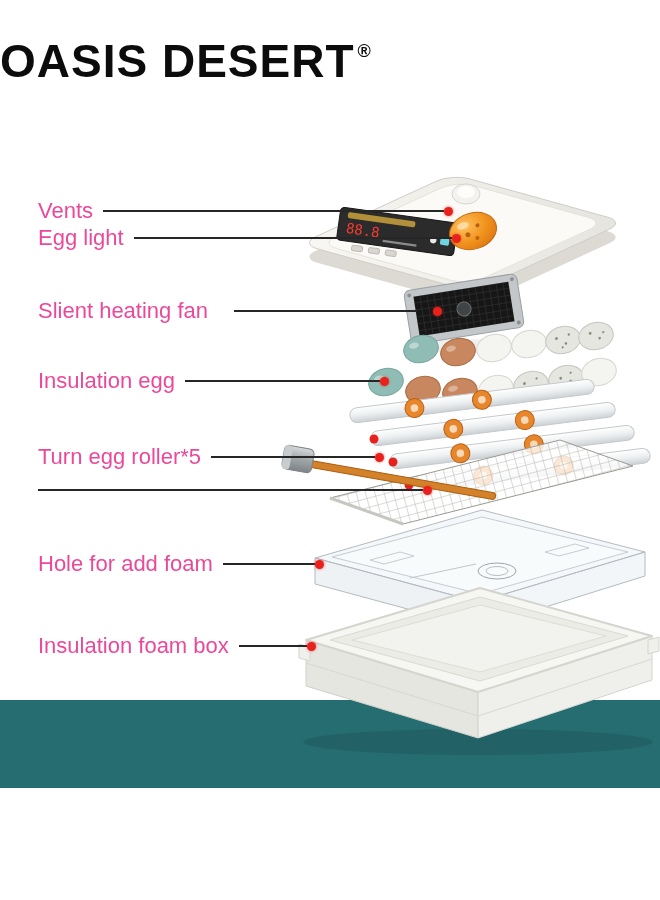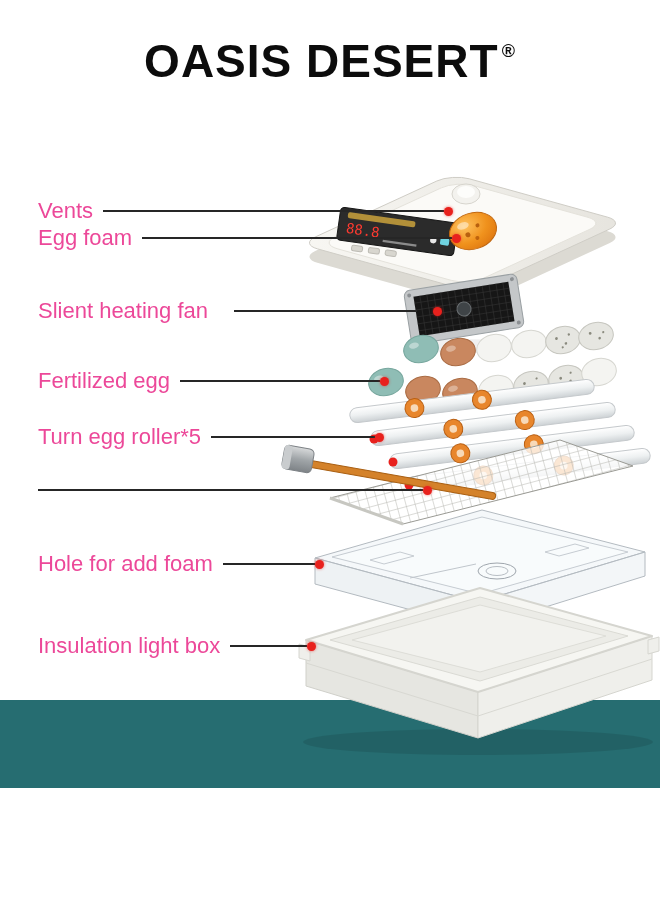--- a/index.html
+++ b/index.html
@@ -1,19 +1,19 @@
 <!DOCTYPE html>
 <html style="--leader-dot: #e8211d; --egg-light-orange: #ef8f1c; --teal-egg: #8fbdb5; --brown-egg: #c9875f; --roller-wheel: #e8862c; --drive-rod: #d4822a; --footer-band: #266d71;"><head>
 <meta charset="utf-8">
 <style>
   html,body{margin:0;padding:0;background:#ffffff;}
   .page{position:relative;width:660px;height:900px;background:#ffffff;overflow:hidden;
         font-family:"Liberation Sans",sans-serif;}
   
-  .brand{position:absolute;top:34px;left:0;right:0;text-align:center;z-index:4;}
+  .brand{position:absolute;top:34px;left:0;right:0;text-align:left;z-index:4;}
   .brand h1{margin:0;font-size:46px;font-weight:bold;letter-spacing:1px;color:#0c0c0c;}
   .brand sup{font-size:18px;font-weight:bold;position:relative;top:-4px;margin-left:3px;}
   
   .band{position:absolute;left:0;top:700px;width:660px;height:88px;background:var(--footer-band,#266d71);z-index:1;}
   
   .art{position:absolute;left:0;top:0;width:660px;height:900px;z-index:2;}
   
   .label{position:absolute;left:38px;display:flex;align-items:center;height:26px;z-index:3;}
   .label .txt{font-size:22px;color:#ec4899;white-space:nowrap;margin-right:10px;}
   .label .line{flex:1;height:1.5px;background:#262626;}
@@ -260,47 +260,47 @@
       <path d="M648,640 l11,-3 l0,14 l-11,3 Z" fill="#efefeb" stroke="#d6d6d0"></path>
     </g>
   </svg>
 
   <div class="label" style="top:198px;width:415px;">
     <span class="txt">Vents</span>
       <span class="line"></span>
       <span class="dot"></span>
   </div>
   <div class="label" style="top:225px;width:423px;">
-    <span class="txt">Egg foam</span>
+    <span class="txt">Egg light</span>
       <span class="line"></span>
       <span class="dot"></span>
   </div>
   <div class="label" style="top:298px;width:404px;gap:16px;">
     <span class="txt">Slient heating fan</span>
       <span class="line"></span>
       <span class="dot"></span>
   </div>
   <div class="label" style="top:368px;width:351px;">
-    <span class="txt">Fertilized egg</span>
-      <span class="line"></span>
-      <span class="dot"></span>
-  </div>
-  <div class="label" style="top:424px;width:346px;">
+    <span class="txt">Insulation egg</span>
+      <span class="line"></span>
+      <span class="dot"></span>
+  </div>
+  <div class="label" style="top:444px;width:346px;">
     <span class="txt">Turn egg roller*5</span>
       <span class="line"></span>
       <span class="dot"></span>
   </div>
   <div class="label" style="top:477px;width:394px;">
       <span class="line"></span>
       <span class="dot"></span>
   </div>
   <div class="label" style="top:551px;width:286px;">
     <span class="txt">Hole for add foam</span>
       <span class="line"></span>
       <span class="dot"></span>
   </div>
   <div class="label" style="top:633px;width:278px;">
-    <span class="txt">Insulation light box</span>
+    <span class="txt">Insulation foam box</span>
       <span class="line"></span>
       <span class="dot"></span>
   </div>
 
 </div>
 
 </body></html>

